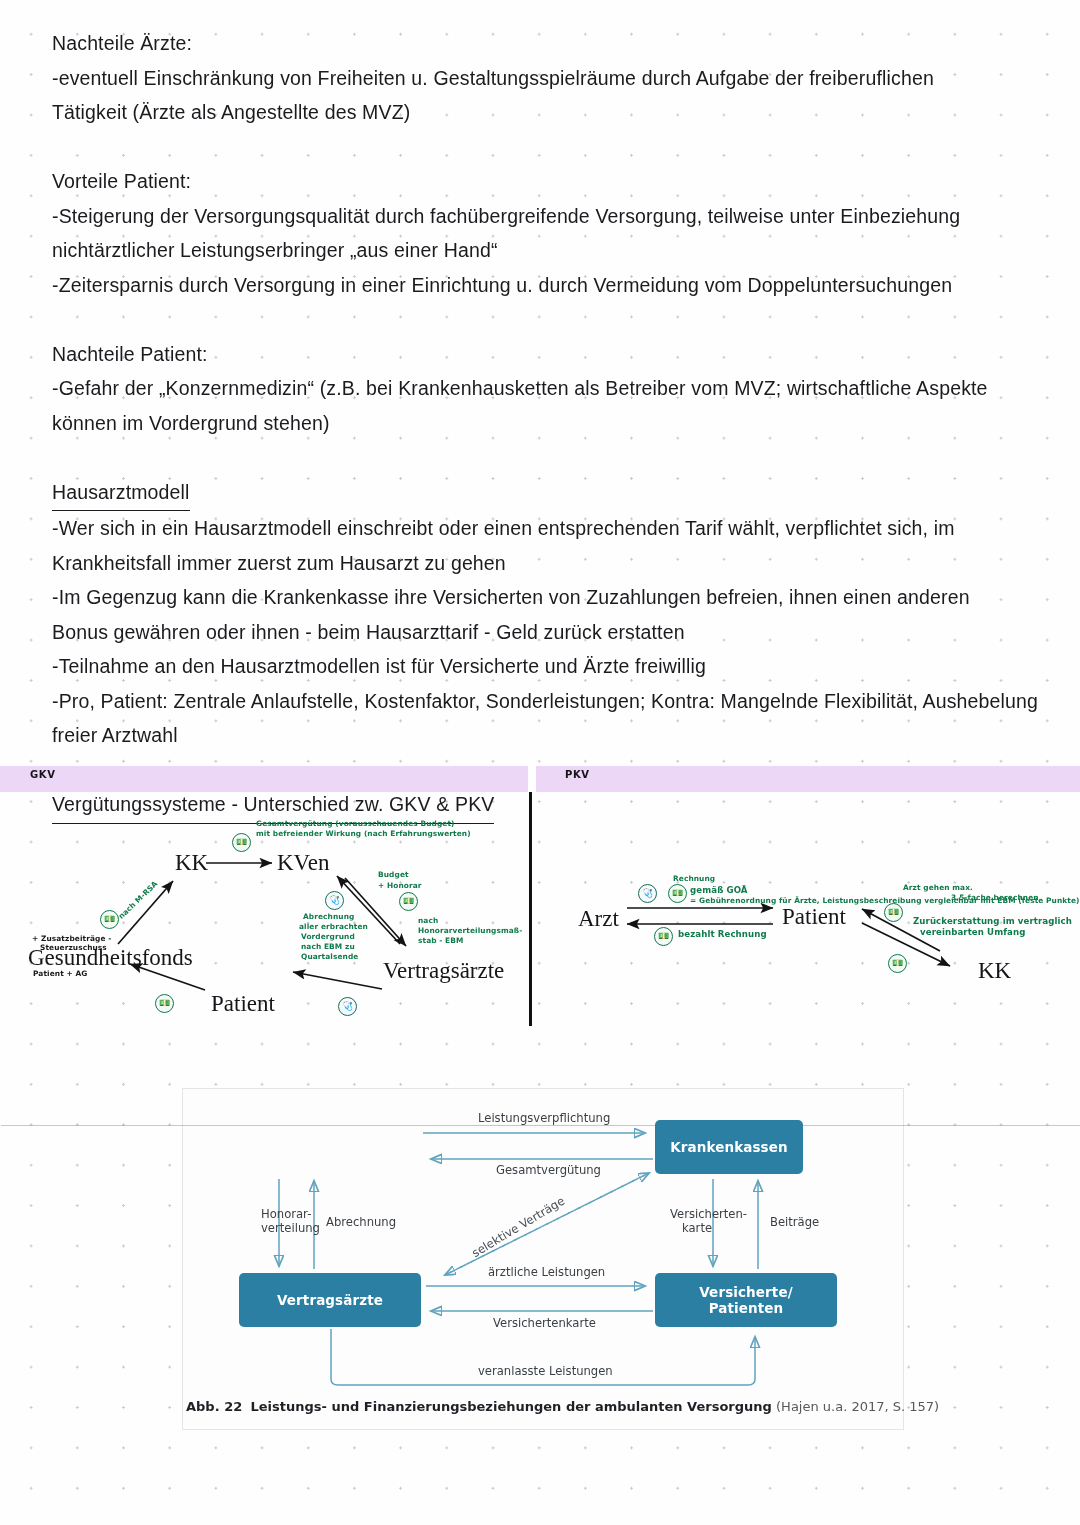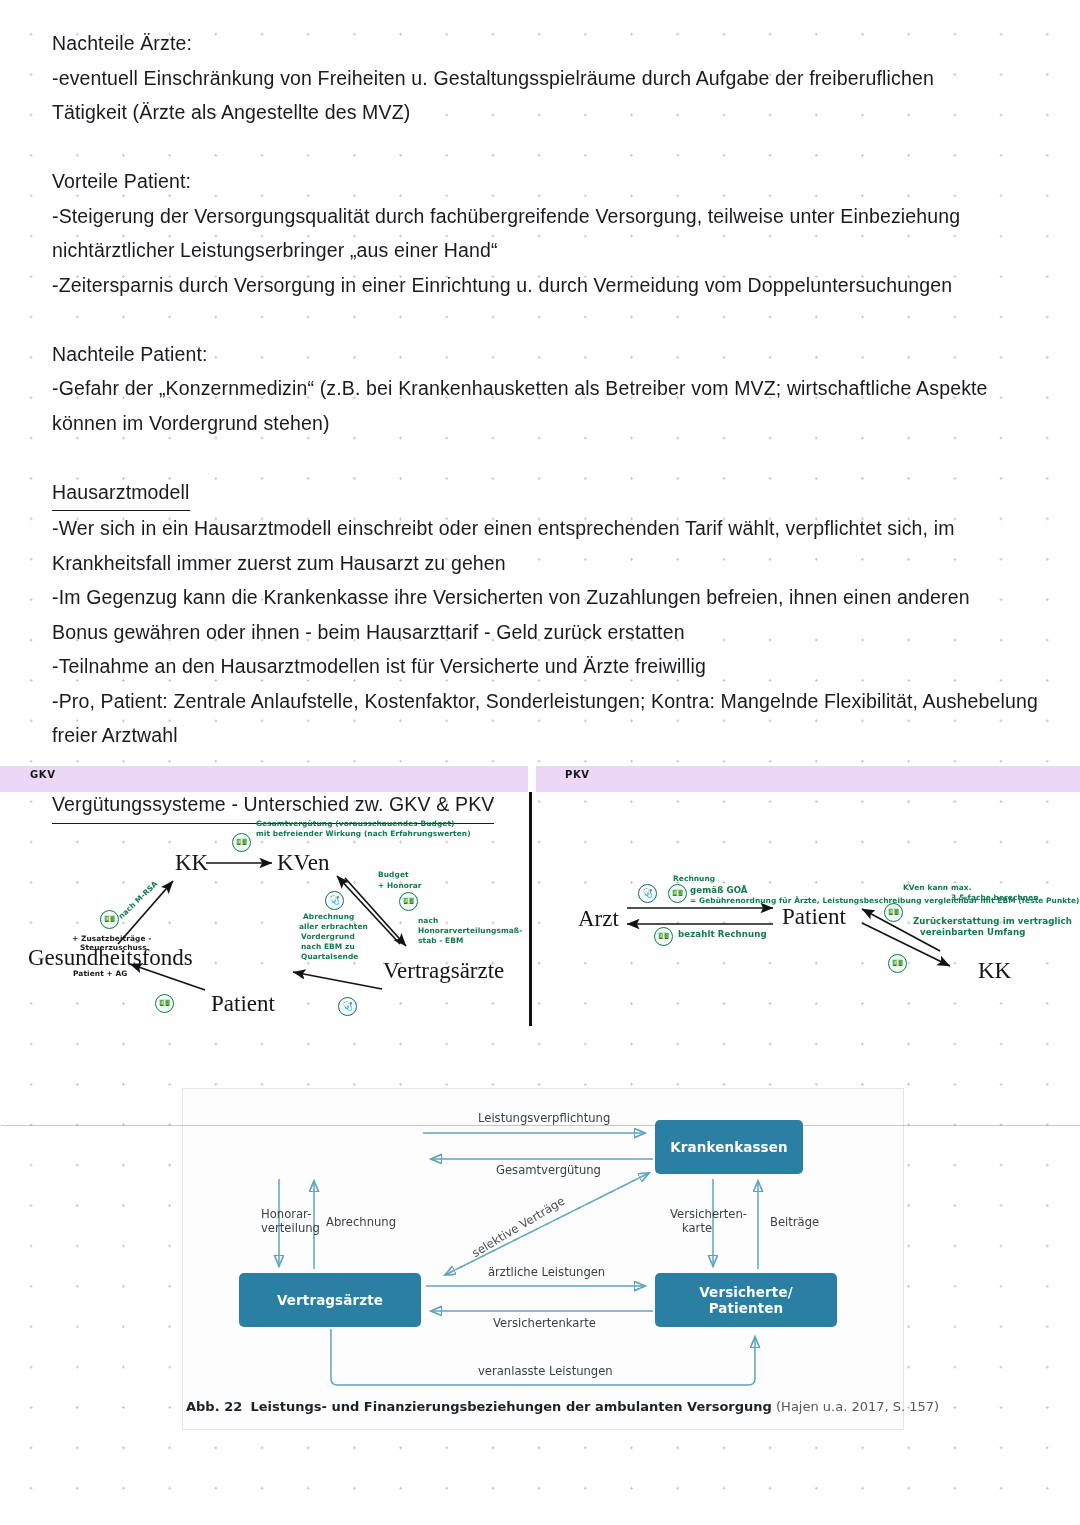--- a/index.html
+++ b/index.html
@@ -89,21 +89,21 @@
   .hand {
     position: absolute;
     font-family: "DejaVu Sans", sans-serif;
     font-size: 7.4px;
     line-height: 9.4px;
     color: #0f7a4a;
     font-weight: 700;
     white-space: nowrap;
     letter-spacing: 0.1px;
   }
-  .hand.dark { color: #171a18; margin-left: 40px; }
+  .hand.dark { color: #171a18; }
   .hand.mid { font-size: 8.6px; line-height: 11px; }
 
   .coin {
     position: absolute;
     width: 17px; height: 17px;
     border-radius: 50%;
     border: 1.6px solid #0f7a4a;
     background: #f2fbf5;
     display: flex; align-items: center; justify-content: center;
     font-size: 9px;
@@ -318,21 +318,21 @@
 
   <div class="coin svc" style="left:638px; top:118px;">🩺</div>
   <div class="coin" style="left:668px; top:118px;">💵</div>
   <div class="coin" style="left:654px; top:161px;">💵</div>
   <div class="coin" style="left:884px; top:137px;">💵</div>
   <div class="coin" style="left:888px; top:188px;">💵</div>
 
   <div class="hand" style="left:673px; top:108px;">Rechnung</div>
   <div class="hand mid" style="left:690px; top:119px;">gemäß GOÄ</div>
   <div class="hand" style="left:690px; top:130px;">= Gebührenordnung für Ärzte, Leistungsbeschreibung vergleichbar mit EBM (feste Punkte)</div>
-  <div class="hand" style="left:903px; top:117px;">KVen kann  max.</div>
+  <div class="hand" style="left:903px; top:117px;">Arzt gehen  max.</div>
   <div class="hand" style="left:903px; top:127px;margin-left:48px;">3,5-fache  berechnen</div>
   <div class="hand mid" style="left:678px; top:163px;">bezahlt Rechnung</div>
   <div class="hand mid" style="left:913px; top:150px;">Zurückerstattung  im  vertraglich</div>
   <div class="hand mid" style="left:920px; top:161px;">vereinbarten Umfang</div>
 </div>
 
 <div class="figure">
   <div class="fig-rule ext"></div>
 
   <svg class="figarrows" viewBox="0 0 720 340">

